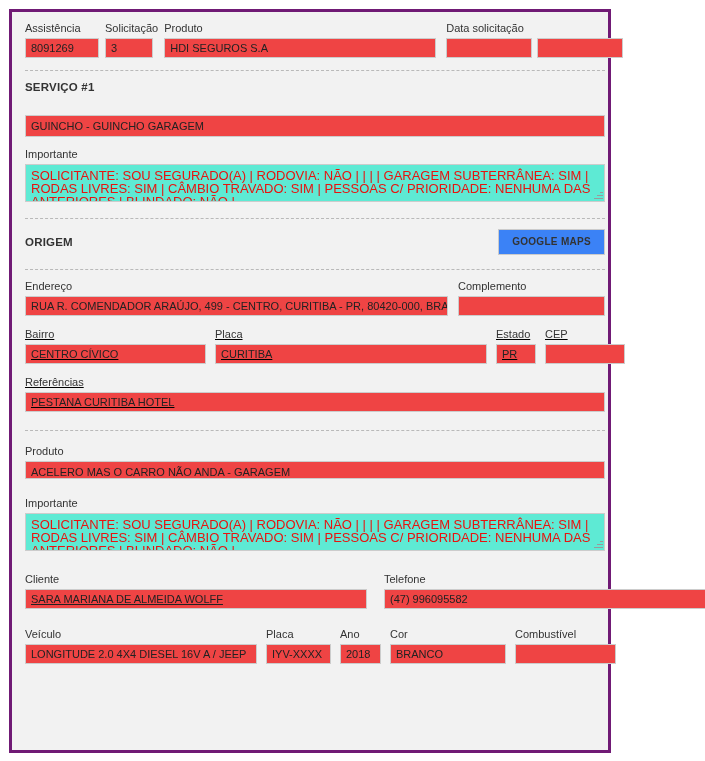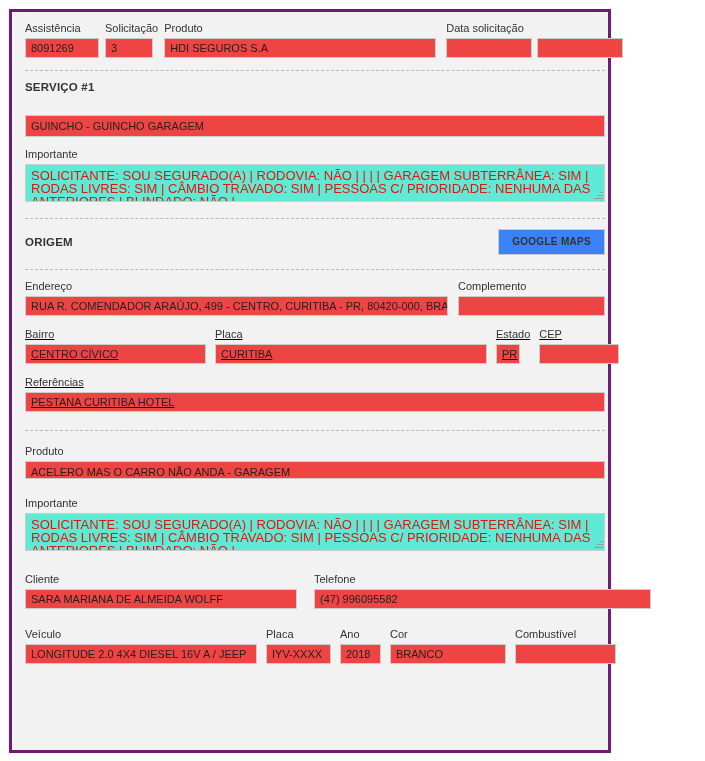--- a/index.html
+++ b/index.html
@@ -180,21 +180,21 @@
       <div class="field">
         <span class="lbl">Bairro</span>
         <div class="inp" style="width:181px;">CENTRO CÍVICO</div>
       </div>
       <div class="field" style="margin-left:3px;">
         <span class="lbl">Placa</span>
         <div class="inp" style="width:272px;">CURITIBA</div>
       </div>
       <div class="field" style="margin-left:3px;">
         <span class="lbl">Estado</span>
-        <div class="inp" style="width:24px;">PR</div>
+        <div class="inp" style="width:40px;">PR</div>
       </div>
       <div class="field" style="margin-left:3px;">
         <span class="lbl">CEP</span>
         <div class="inp" style="width:80px;"></div>
       </div>
     </div>
 
     <div class="field mt12">
       <span class="lbl">Referências</span>
       <div class="inp" style="width:100%;">PESTANA CURITIBA HOTEL</div>
@@ -215,21 +215,21 @@
           <i style="bottom:1px;width:9px;"></i>
             <i style="bottom:4px;width:6px;"></i>
             <i style="bottom:7px;width:3px;"></i>
         </span>
       </div>
     </div>
 
     <div class="row" style="margin-top:22px;">
       <div class="field">
         <span class="lbl">Cliente</span>
-        <div class="inp" style="width:272px;">SARA MARIANA DE ALMEIDA WOLFF</div>
+        <div class="inp" style="width:342px;text-decoration:underline;">SARA MARIANA DE ALMEIDA WOLFF</div>
       </div>
       <div class="field" style="margin-left:11px;justify-content:space-between;">
         <span class="lbl">Telefone</span>
         <div class="inp" style="width:337px;">(47) 996095582</div>
       </div>
     </div>
 
     <div class="row" style="margin-top:19px;">
       <div class="field">
         <span class="lbl">Veículo</span>

